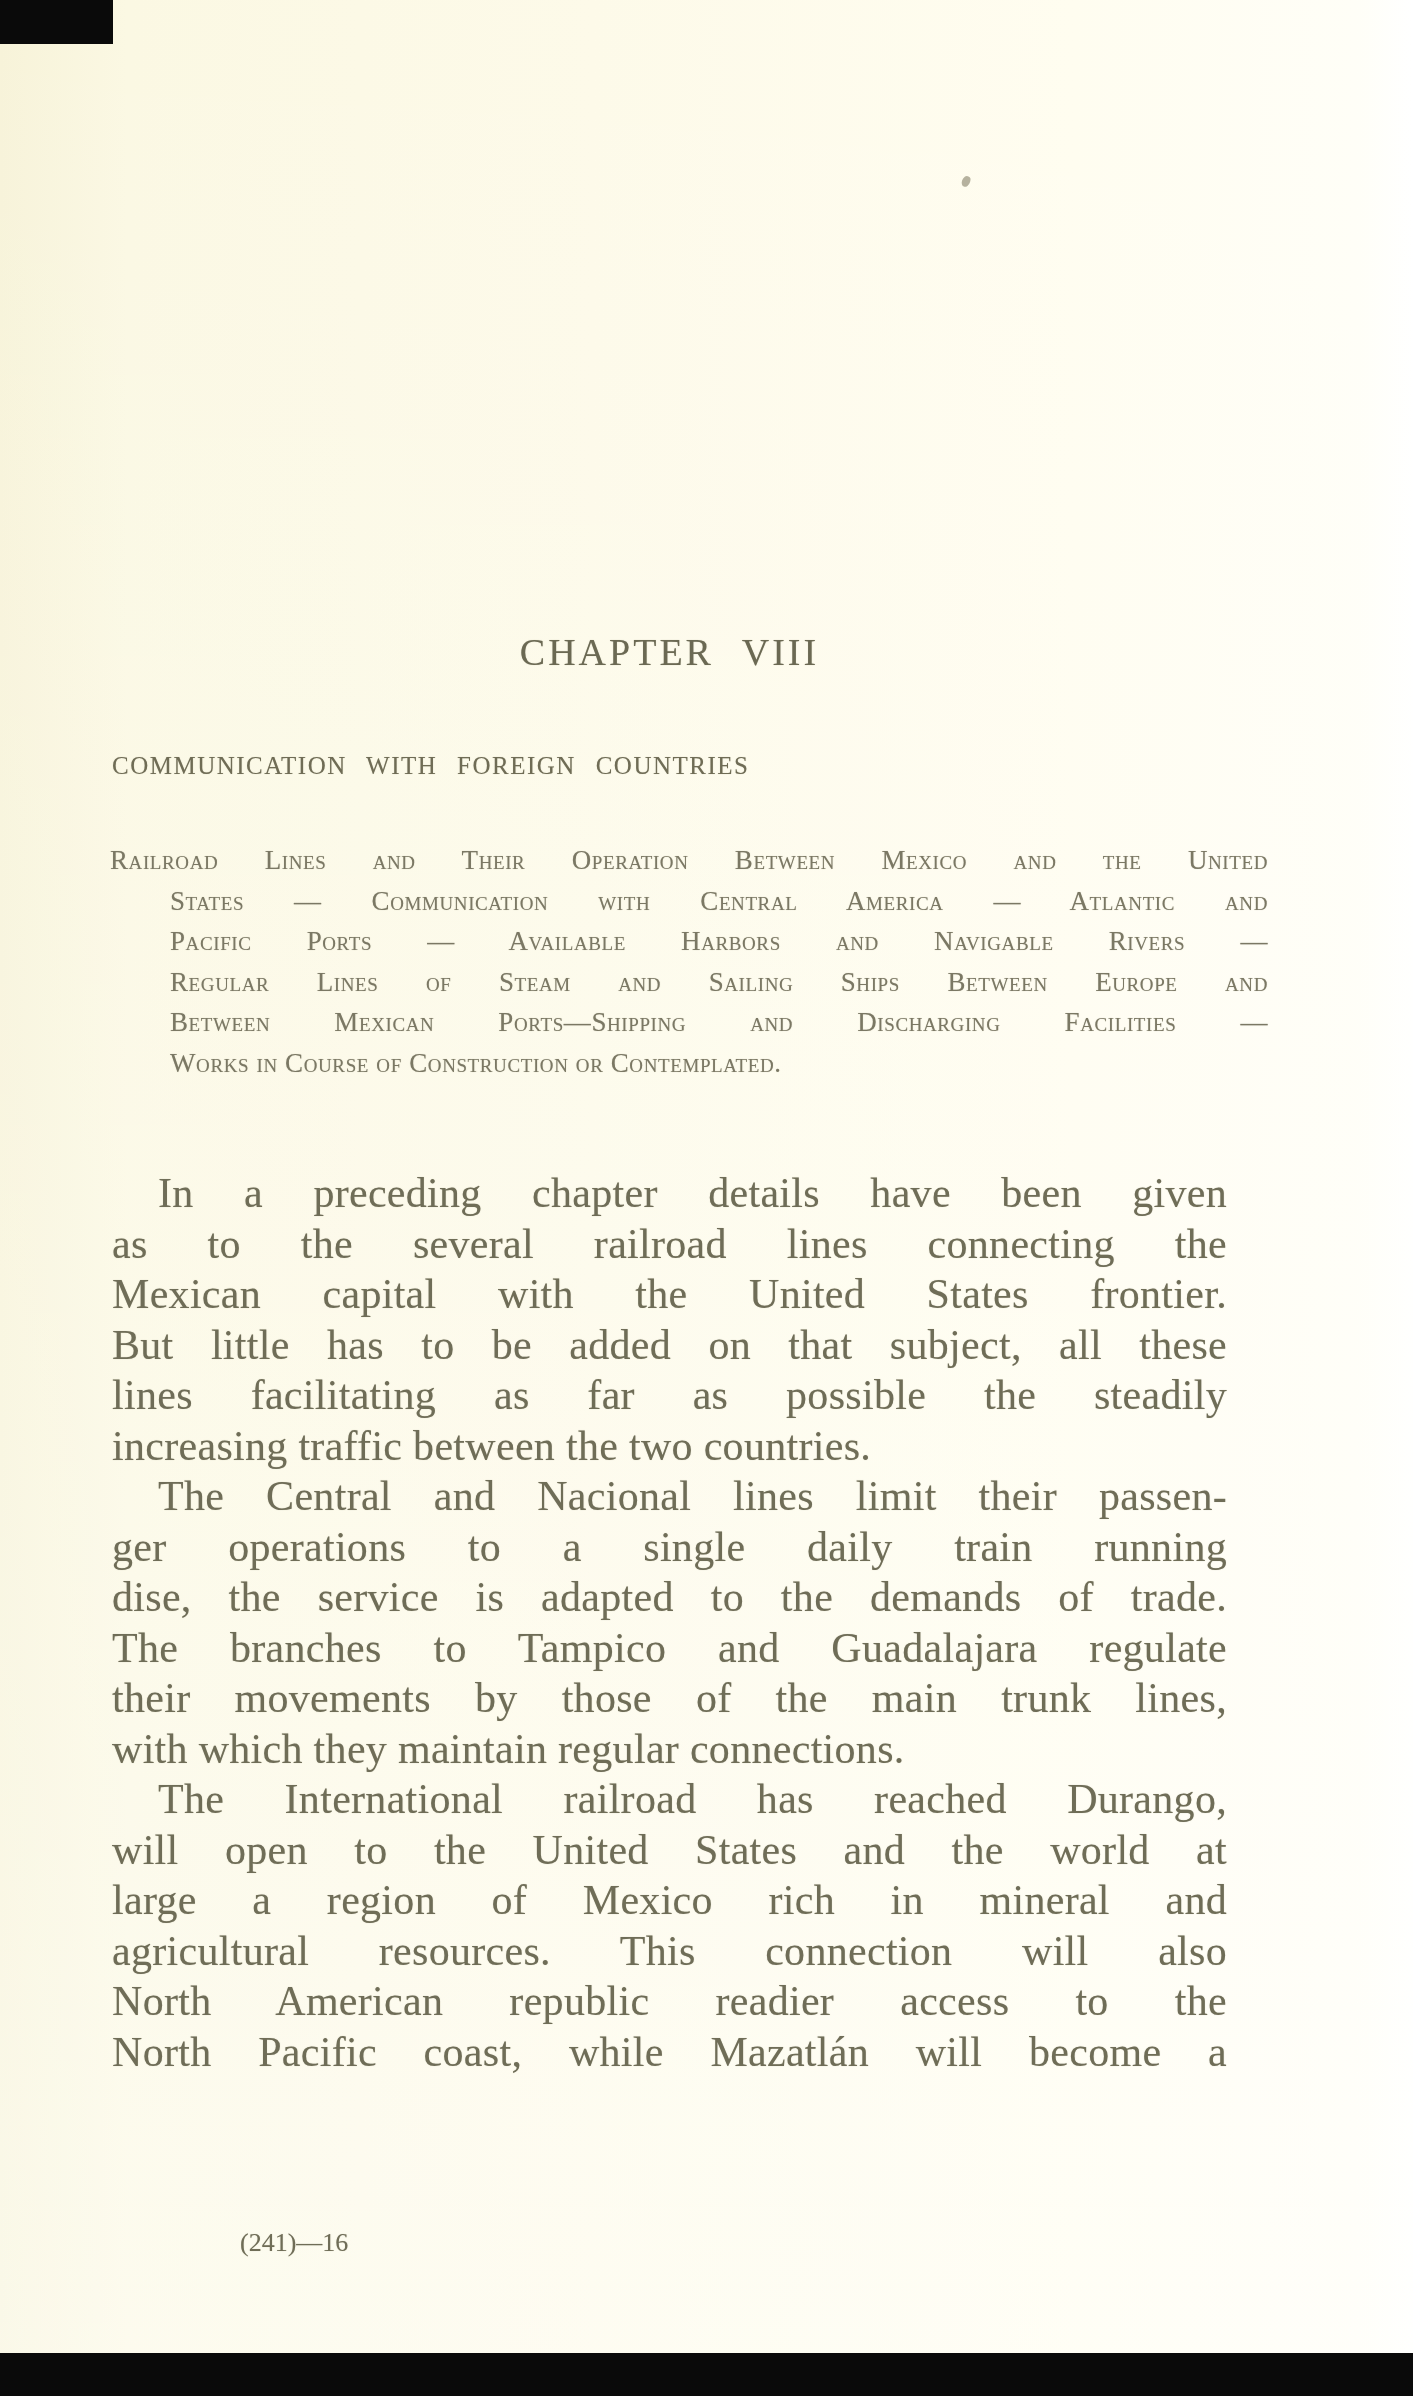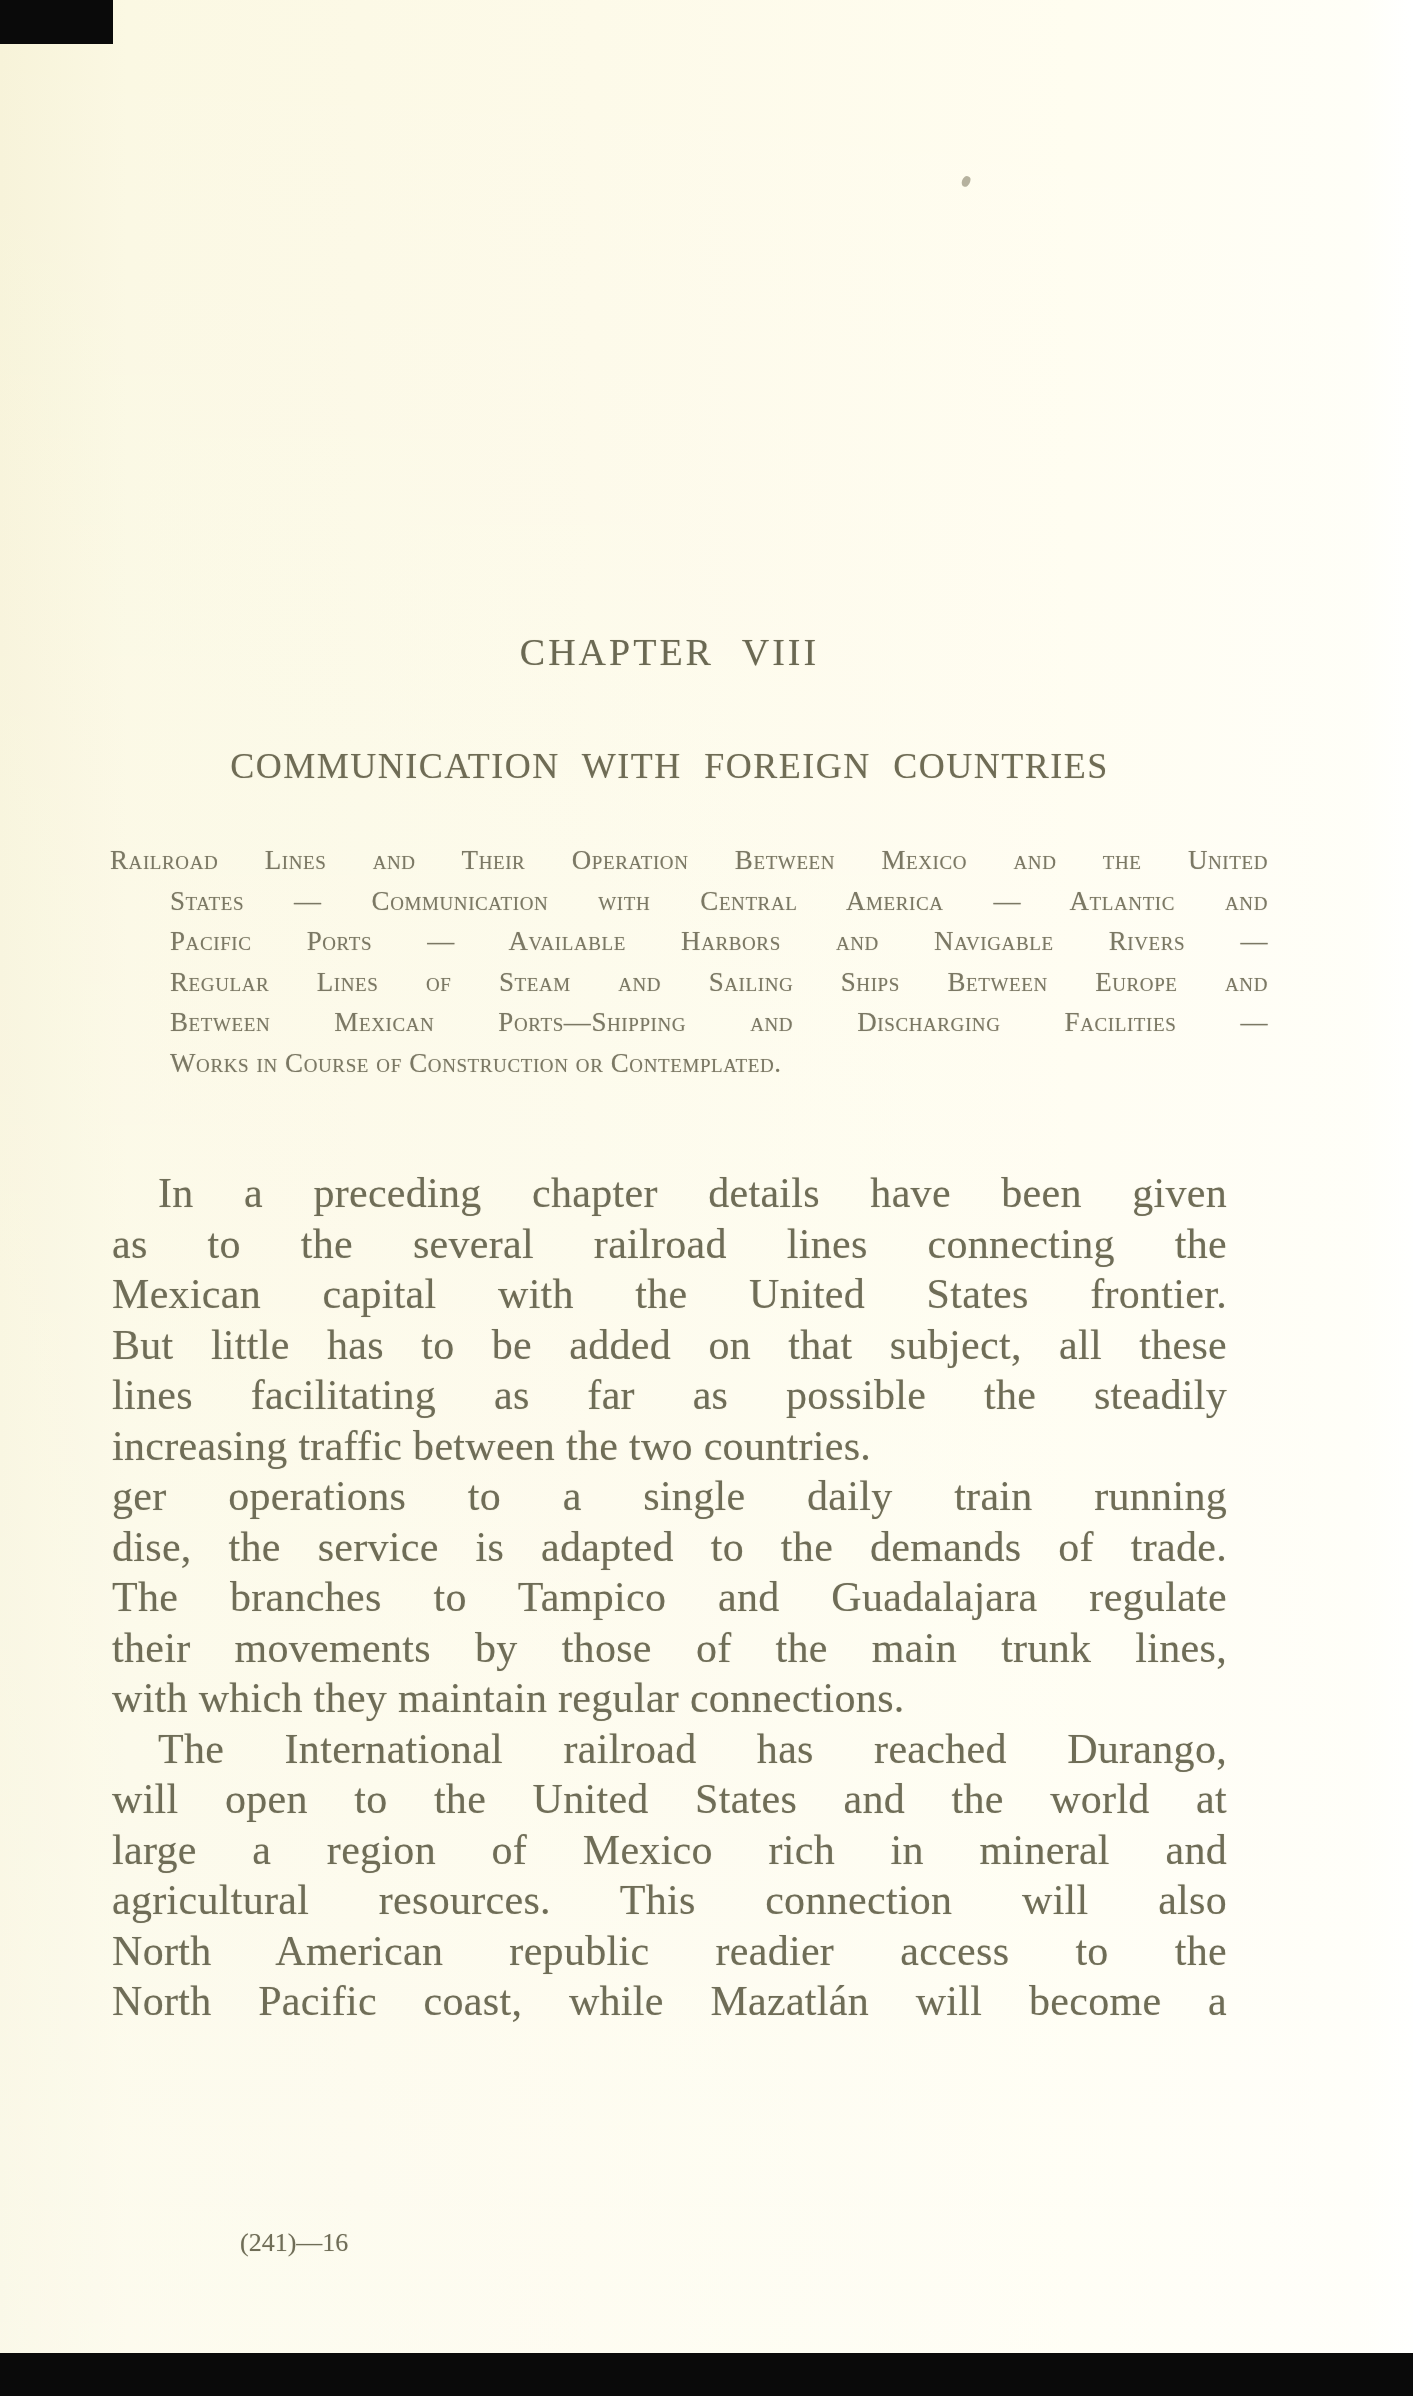--- a/index.html
+++ b/index.html
@@ -30,22 +30,22 @@
     position: absolute; left: 112px; top: 622px; width: 1115px; margin: 0;
     text-align: center; font-weight: normal;
     font-size: 38px; line-height: 60px;
     letter-spacing: 3px; word-spacing: 16px;
     color: #6b6953;
     text-shadow: 0 0 1px rgba(107,105,83,0.35);
   }
 
   .chapter-subtitle {
     position: absolute; left: 112px; top: 748px; width: 1115px; margin: 0;
-    text-align: center; font-weight: normal;
-    font-size: 36px; line-height: 36px;
+    text-align: left; font-weight: normal;
+    font-size: 25px; line-height: 36px;
     letter-spacing: 1.5px; word-spacing: 12px;
     color: #6f6c55;
     text-shadow: 0 0 1px rgba(111,108,85,0.35);
   }
 
   .summary {
     position: absolute; left: 110px; top: 840px; width: 1158px;
     font-size: 27px; line-height: 40.5px;
     font-variant: small-caps;
     letter-spacing: 0.6px;
@@ -95,20 +95,21 @@
     <div class="line hang left">Works in Course of Construction or Contemplated.</div>
   </div>
 
   <div class="body-text">
     <div class="line indent">In a preceding chapter details have been given</div>
     <div class="line">as to the several railroad lines connecting the</div>
     <div class="line">Mexican capital with the United States frontier.</div>
     <div class="line">But little has to be added on that subject, all these</div>
     <div class="line">lines facilitating as far as possible the steadily</div>
     <div class="line left">increasing traffic between the two countries.</div>
+    <div class="line indent">The Central and Nacional lines limit their passen-</div>
     <div class="line">ger operations to a single daily train running</div>
     <div class="line">dise, the service is adapted to the demands of trade.</div>
     <div class="line">The branches to Tampico and Guadalajara regulate</div>
     <div class="line">their movements by those of the main trunk lines,</div>
     <div class="line left">with which they maintain regular connections.</div>
     <div class="line indent">The International railroad has reached Durango,</div>
     <div class="line">will open to the United States and the world at</div>
     <div class="line">large a region of Mexico rich in mineral and</div>
     <div class="line">agricultural resources. This connection will also</div>
     <div class="line">North American republic readier access to the</div>

